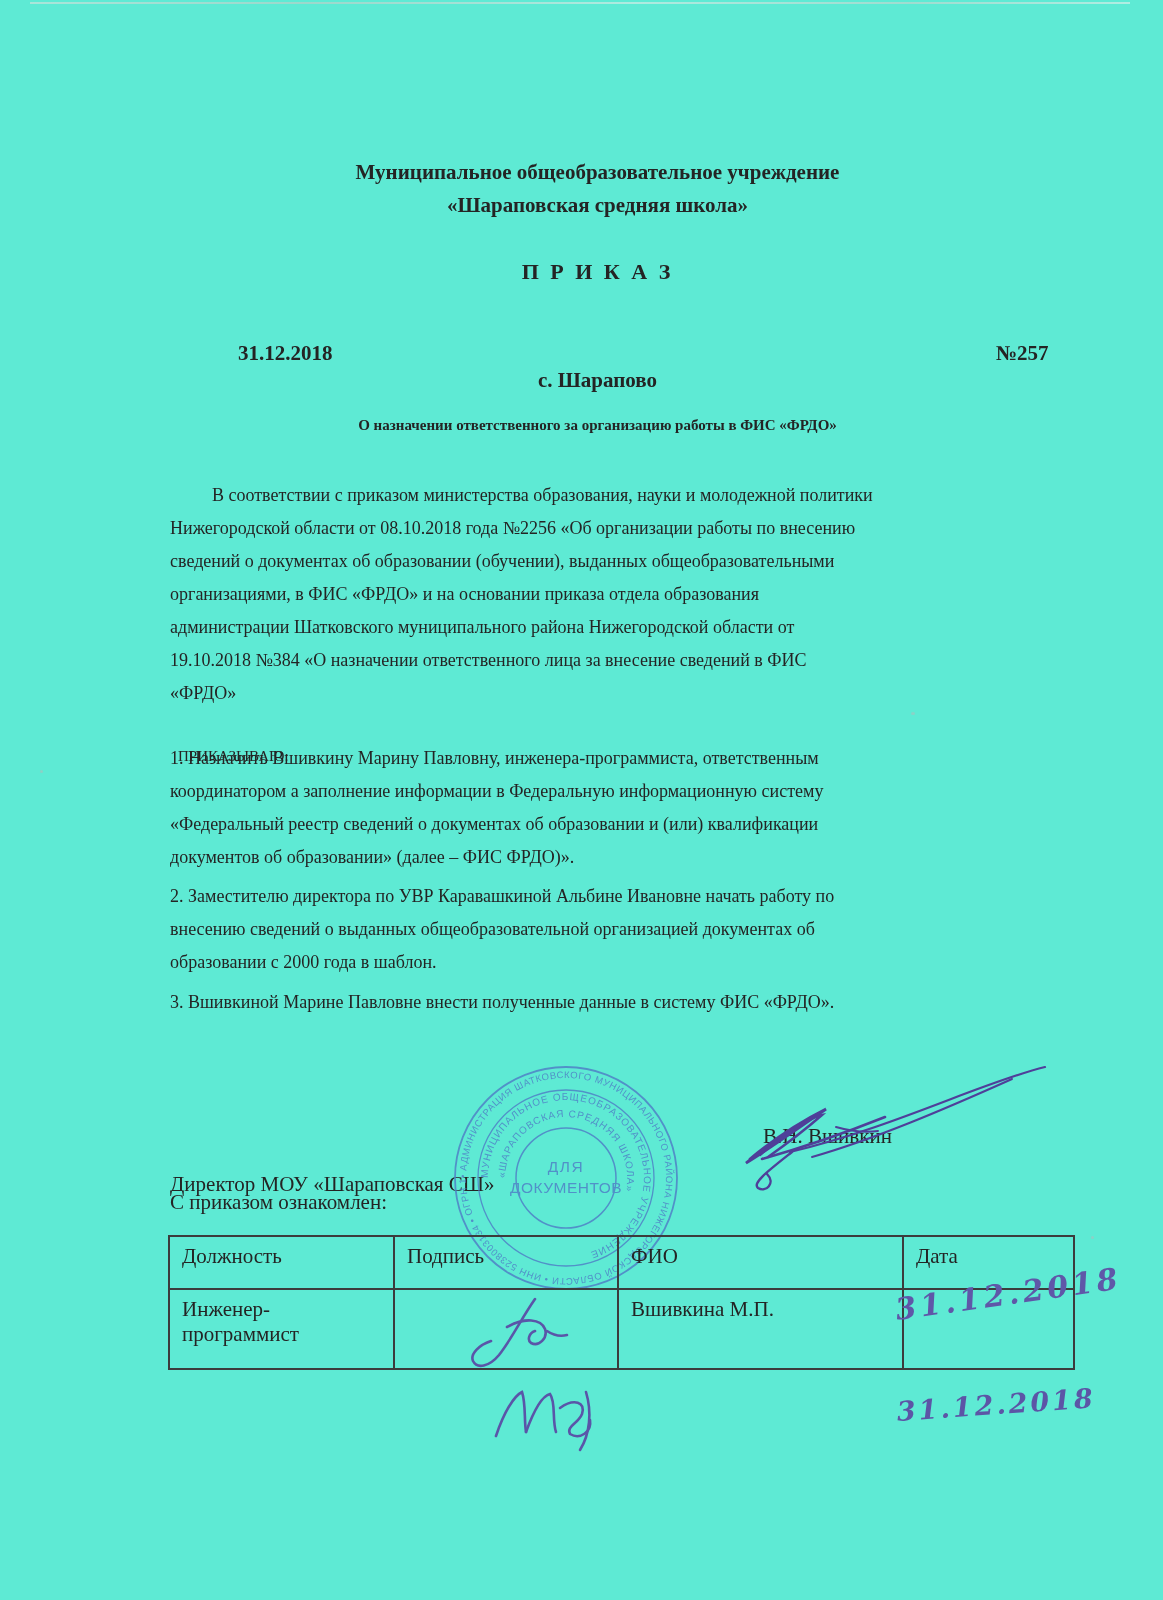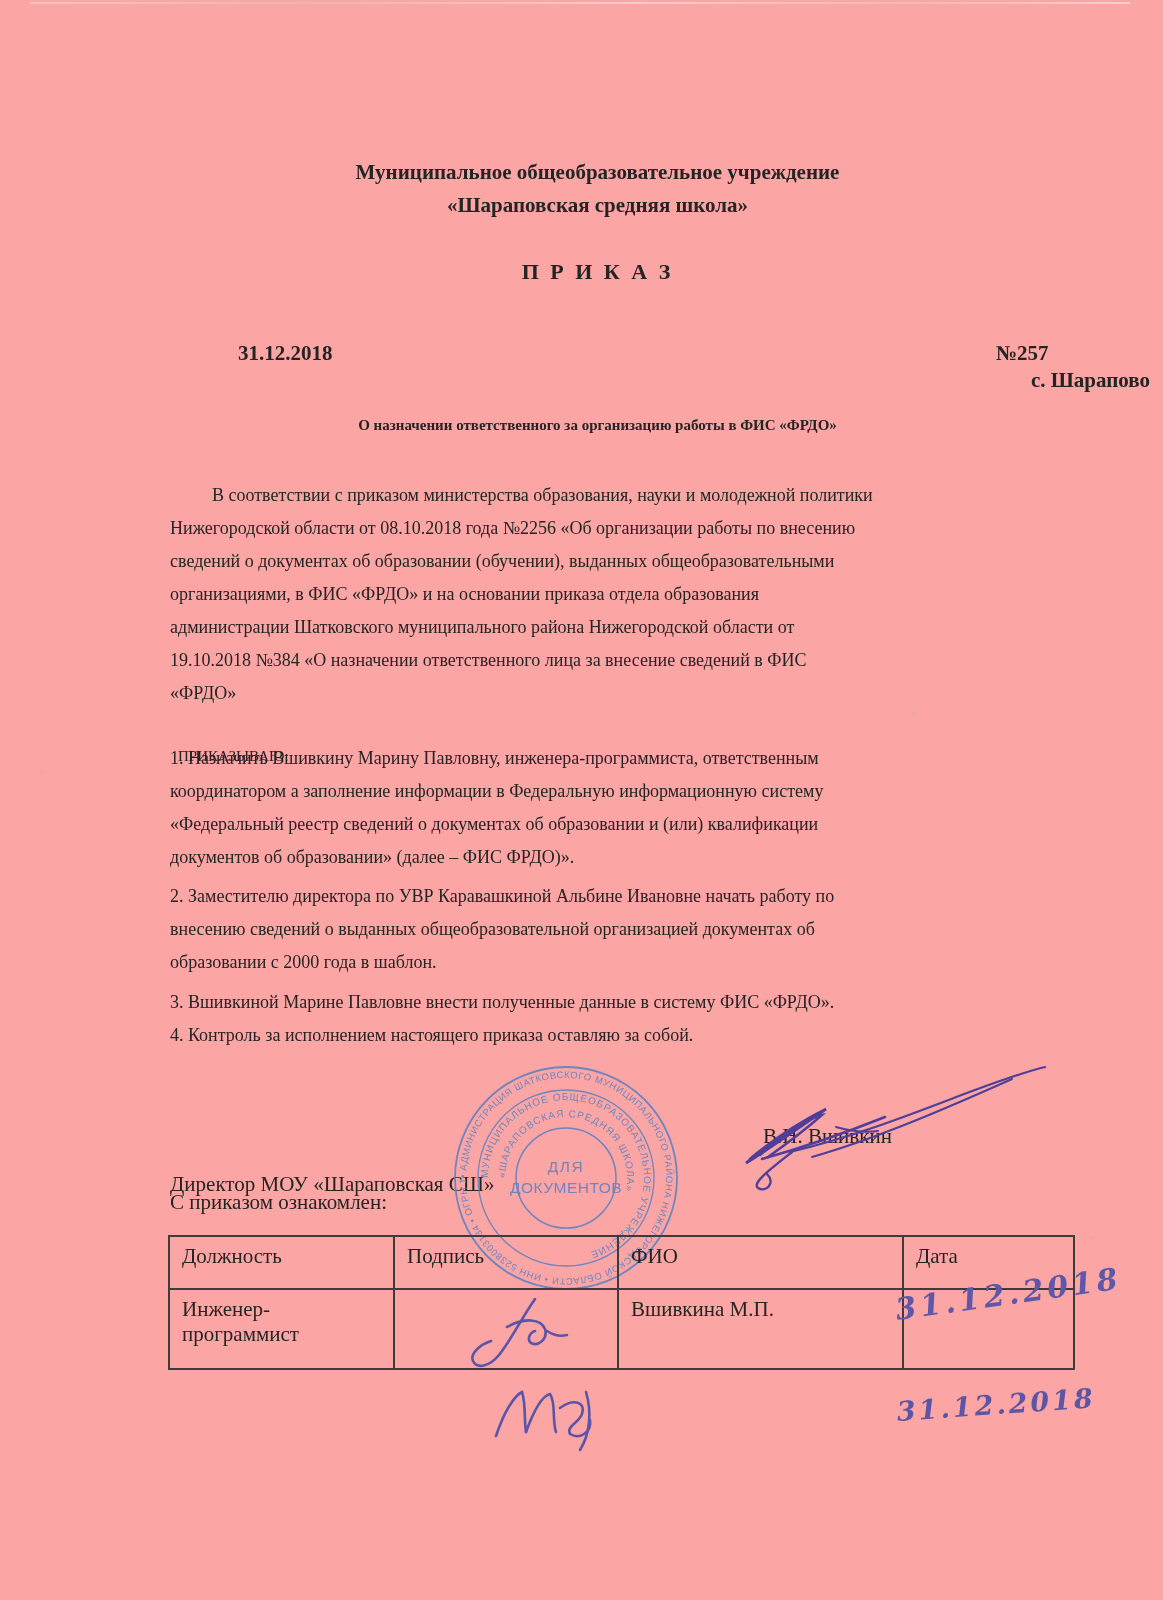--- a/index.html
+++ b/index.html
@@ -1,30 +1,30 @@
 <!DOCTYPE html>
 <html><head>
 <meta charset="utf-8">
 <style>
   html,body{margin:0;padding:0;background:#ffffff;}
   .page{
-    position:relative;width:1163px;height:1600px;background:#fca5a5;
+    position:relative;width:1163px;height:1600px;background:#5eead4;
     font-family:"Liberation Serif","DejaVu Serif",serif;color:#242424;overflow:hidden;
   }
   .scanline{position:absolute;top:2px;left:30px;width:1100px;height:2px;
     background:linear-gradient(90deg,#e6e2de,#cfc9c4 25%,#efecea 55%,#d6d1cc 80%,#f2f0ee);opacity:.55;}
   .speck{position:absolute;background:#b9b9b9;border-radius:50%;opacity:.5;}
   .centerblock{position:absolute;left:45px;width:1105px;text-align:center;}
   .b{font-weight:bold;}
   .org1{top:160px;font-size:21px;}
   .org2{top:193px;font-size:21px;}
   .doctype{top:259px;font-size:22px;letter-spacing:3px;}
   .dateline-date{position:absolute;left:238px;top:341px;font-size:21px;font-weight:bold;}
   .dateline-num{position:absolute;left:948px;top:341px;font-size:21px;font-weight:bold;margin-left:48px;}
-  .place{top:368px;font-size:21px;text-align:right;}
+  .place{top:368px;font-size:21px;}
   .subject{top:417px;font-size:15px;}
   .bodyblock{position:absolute;left:170px;width:945px;font-size:18px;line-height:33px;white-space:pre-line;}
   .preamble{top:479px;text-indent:42px;}
   .orderword{position:absolute;left:178px;top:748px;font-size:15px;}
   .item1{top:742px;}
   .item2{top:880px;}
   .item3{top:986px;}
   .item4{top:1019px;}
   .director-label{position:absolute;left:170px;top:1124px;font-size:21px;margin-top:48px;}
   .director-name{position:absolute;left:763px;top:1124px;font-size:21px;}
@@ -72,21 +72,20 @@
 «ФРДО»</div>
   <div class="orderword">ПРИКАЗЫВАЮ:</div>
   <div class="bodyblock item1">1. Назначить Вшивкину Марину Павловну, инженера-программиста, ответственным
 координатором а заполнение информации в Федеральную информационную систему
 «Федеральный реестр сведений о документах об образовании и (или) квалификации
 документов об образовании» (далее – ФИС ФРДО)».</div>
   <div class="bodyblock item2">2. Заместителю директора по УВР Каравашкиной Альбине Ивановне начать работу по
 внесению сведений о выданных общеобразовательной организацией документах об
 образовании с 2000 года в шаблон.</div>
   <div class="bodyblock item3">3. Вшивкиной Марине Павловне внести полученные данные в систему ФИС «ФРДО».</div>
-  <div class="bodyblock item4">4. Контроль за исполнением настоящего приказа оставляю за собой.</div>
 
   <div class="director-label">Директор МОУ «Шараповская СШ»</div>
   <div class="director-name">В.Н. Вшивкин</div>
   <div class="ack">С приказом ознакомлен:</div>
 
   <svg class="stamp" width="232" height="232" viewBox="0 0 232 232">
     <g fill="none" stroke="#4f7ec6">
       <circle cx="116" cy="116" r="111" stroke-width="1.8"></circle>
       <circle cx="116" cy="116" r="88" stroke-width="1.3"></circle>
       <circle cx="116" cy="116" r="50" stroke-width="1.5"></circle>

